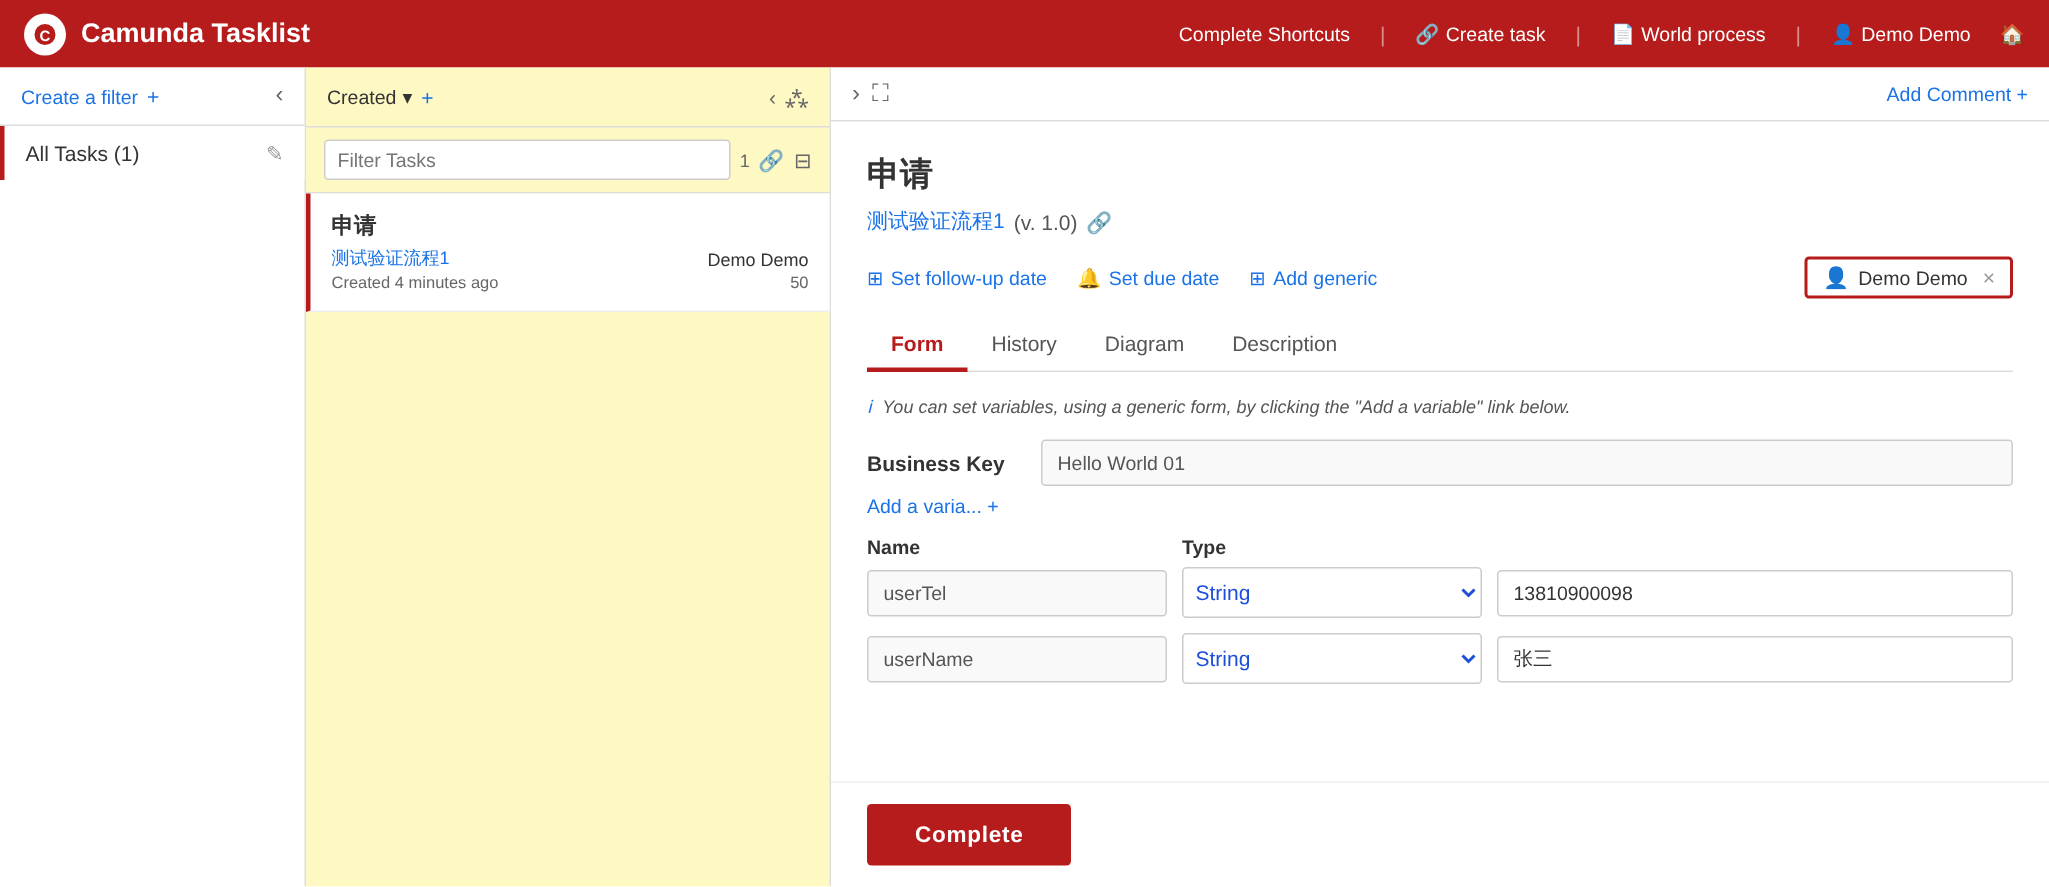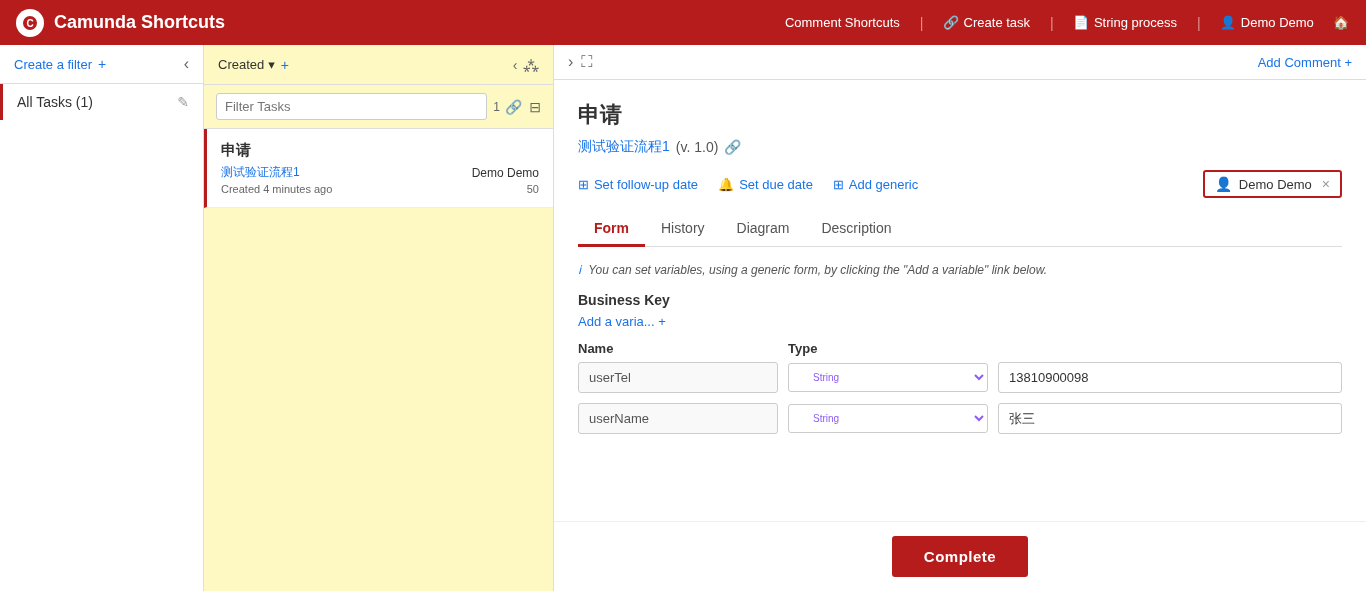--- a/index.html
+++ b/index.html
@@ -393,41 +393,41 @@
       font-size: 13px;
       color: #555;
       background: #f9f9f9;
       outline: none;
     }
     .var-type-select {
       width: 200px;
       flex-shrink: 0;
       border: 1px solid #ccc;
       border-radius: 3px;
-      padding: 7px 20px;
-      font-size: 10px;
-      color: #8b5cf6;
+      padding: 7px 4px;
+      font-size: 14px;
+      color: #1d4ed8;
       background: #fff;
       outline: none;
       cursor: pointer;
     }
     .var-value-input {
       flex: 1;
       border: 1px solid #ccc;
       border-radius: 3px;
       padding: 7px 10px;
       font-size: 13px;
       color: #333;
       background: #fff;
       outline: none;
     }
 
     .complete-btn-row {
       display: flex;
-      justify-content: center;
+      justify-content: flex-start;
       padding: 14px 24px;
       border-top: 1px solid #eee;
     }
     .complete-btn {
       background: #b71c1c;
       color: #fff;
       border: none;
       border-radius: 3px;
       padding: 12px 32px;
       font-size: 15px;
@@ -439,32 +439,32 @@
 </head>
 <body>
 
 <div class="navbar">
   <div class="navbar-logo">
     <svg width="18" height="18" viewBox="0 0 18 18">
       <circle cx="9" cy="9" r="8" fill="#b71c1c" stroke="#fff" stroke-width="2"></circle>
       <text x="9" y="13" text-anchor="middle" font-size="10" fill="#fff" font-weight="bold">C</text>
     </svg>
   </div>
-  <span class="navbar-title">Camunda Shortcuts</span>
+  <span class="navbar-title">Camunda Tasklist</span>
   <div class="navbar-actions">
-    <a class="navbar-link">Comment Shortcuts</a>
+    <a class="navbar-link">Complete Shortcuts</a>
     <span class="navbar-separator">|</span>
     <a class="navbar-link">
       <span style="font-size:13px;">🔗</span>
       <span>Create task</span>
     </a>
     <span class="navbar-separator">|</span>
     <a class="navbar-link">
       <span style="font-size:13px;">📄</span>
-      <span>String process</span>
+      <span>World process</span>
     </a>
     <span class="navbar-separator">|</span>
     <a class="navbar-link">
       <span>👤</span>
       <span>Demo Demo</span>
     </a>
     <a class="navbar-link">
       <span>🏠</span>
     </a>
   </div>
@@ -572,20 +572,21 @@
         <div class="tab">Description</div>
       </div>
 
       <div class="form-info">
         <span class="info-icon">ℹ</span>
         <span>You can set variables, using a generic form, by clicking the "Add a variable" link below.</span>
       </div>
 
       <div class="business-key-row">
         <span class="business-key-label">Business Key</span>
+        <input class="business-key-input" value="Hello World 01" style="">
       </div>
 
       <div style="margin-bottom: 8px; display: flex; align-items: center; gap:4px;">
         <a class="add-variable-link">
           <span>Add a varia...</span>
           <span>+</span>
         </a>
       </div>
 
       <div class="variables-table-header">

